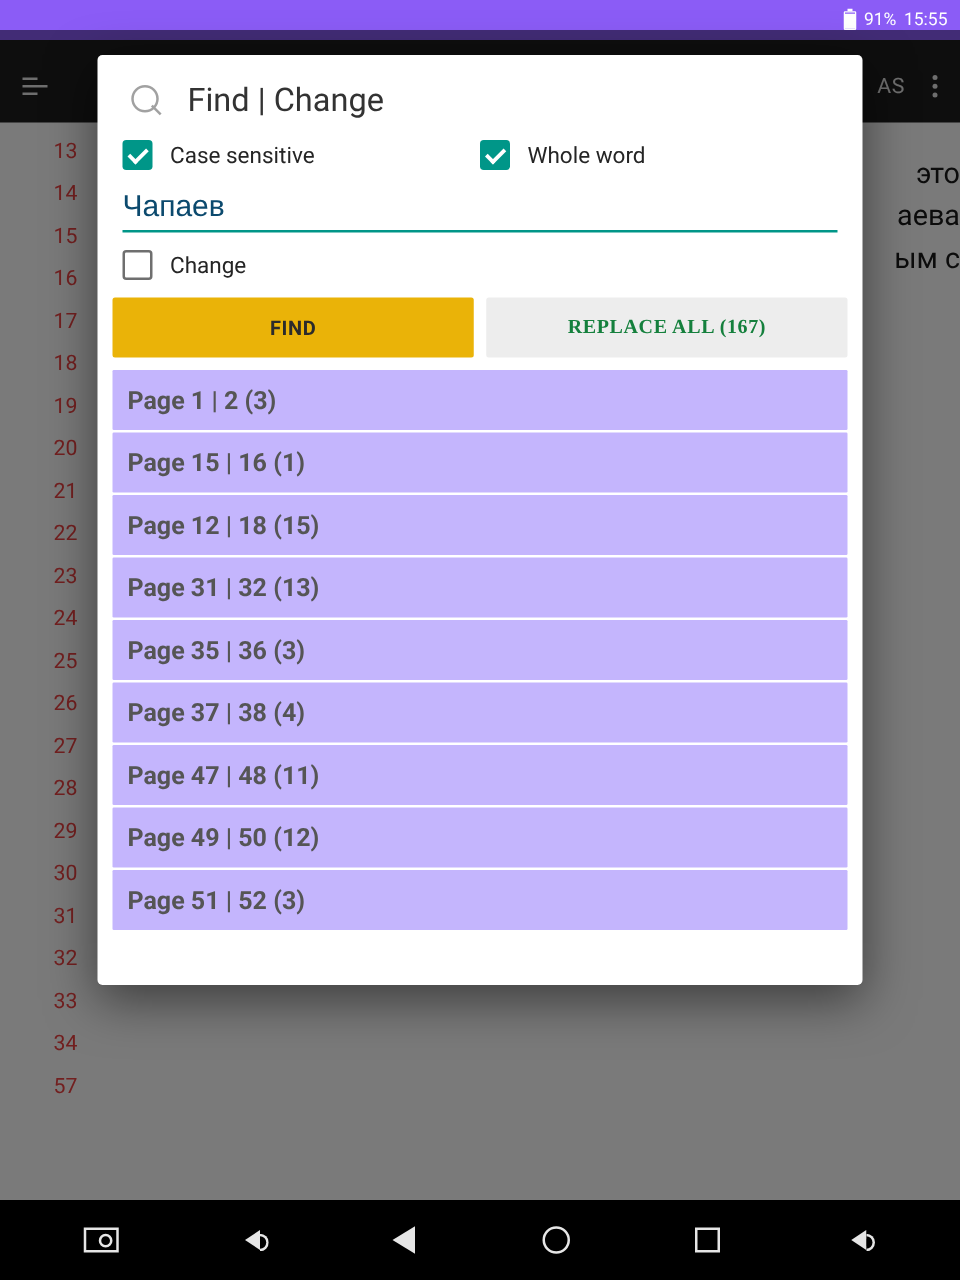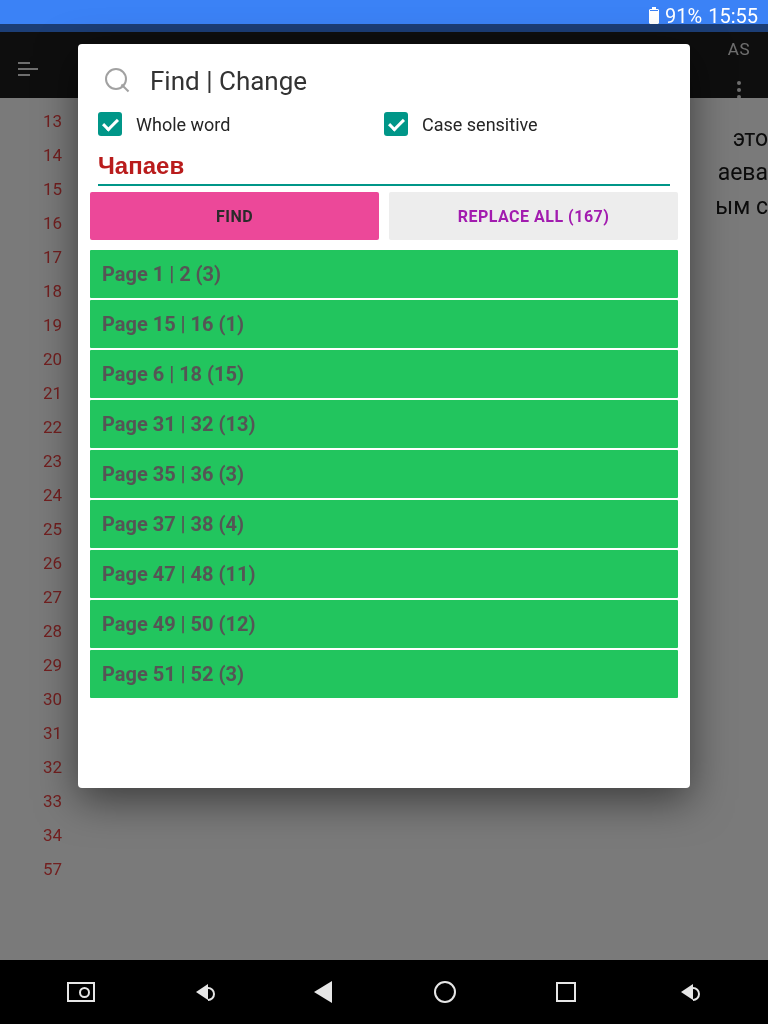--- a/index.html
+++ b/index.html
@@ -1,23 +1,23 @@
 <!DOCTYPE html>
 <html><head>
 <meta charset="utf-8">
 <style>
   * { box-sizing: border-box; margin: 0; padding: 0; }
   html, body { width: 768px; height: 1024px; overflow: hidden; font-family: Roboto, Arial, sans-serif; }
   body { background: #000; position: relative; }
 
   
   .status-bar {
-    height: 24px; background: #3b82f6; color: #fff;
+    height: 24px; background: #8b5cf6; color: #fff;
     display: flex; align-items: center; justify-content: flex-end;
-    padding: 16px 10px; font-size: 20px; gap: 6px;
+    padding: 16px 10px; font-size: 14px; gap: 6px;
   }
   .battery-glyph {
     width: 10px; height: 15px; border: 1.5px solid #fff; border-radius: 1px;
     position: relative; display: inline-block;
   }
   .battery-glyph::before {
     content: ""; position: absolute; top: -3px; left: 2px; width: 4px; height: 2px; background: #fff;
   }
   .battery-glyph::after {
     content: ""; position: absolute; bottom: 0; left: 0; right: 0; height: 91%; background: #fff;
@@ -26,21 +26,21 @@
   
   .app-bar {
     height: 74px; background: #1f1f1f; display: flex; align-items: center;
     justify-content: space-between; padding: 0 18px; color: #e6e6e6;
   }
   .hamburger { width: 20px; display: flex; flex-direction: column; gap: 4px; }
   .hamburger span { height: 2px; background: #e6e6e6; }
   .hamburger span:nth-child(1){width:60%}
   .hamburger span:nth-child(2){width:100%}
   .hamburger span:nth-child(3){width:60%}
-  .app-bar-right { display: flex; align-items: center; gap: 22px; font-size: 17px; letter-spacing: .5px; flex-direction: column; }
+  .app-bar-right { display: flex; align-items: center; gap: 22px; font-size: 17px; letter-spacing: .5px; }
   .kebab { display: flex; flex-direction: column; gap: 3px; }
   .kebab i { width: 4px; height: 4px; background: #e6e6e6; border-radius: 50%; display: block; }
 
   
   .page-area {
     position: absolute; top: 98px; left: 0; right: 0; bottom: 64px;
     background: #fff; padding: 6px 0;
   }
   .page-area-inner { display:flex; height:100%; }
   .linenos {
@@ -92,45 +92,44 @@
   .cb.checked::after {
     content:""; width:6px; height:12px; border:solid #fff; border-width:0 3px 3px 0;
     transform: rotate(45deg) translate(-1px,-1px);
   }
   .cb.unchecked { border: 2px solid #6f6f6f; background:#fff; }
   .check-label { font-size: 18px; color: #252525; }
 
   .search-field {
     margin: 6px 20px 0 20px; border: none; border-bottom: 2px solid #009688;
     font-size: 24px; padding: 6px 0 4px 0; outline: none; width: calc(100% - 40px);
-    color: #b91c1c;
-    font-weight: bold;
+    color: #0c4a6e;
   }
 
   .change-row {
     display: flex; align-items: center; gap: 14px; padding: 14px 20px 8px 20px;
   }
   .change-label { font-size: 18px; color: #252525; }
 
   .btn-row {
     display: flex; gap: 10px; padding: 6px 12px 10px 12px;
   }
   .btn {
     flex: 1; height: 48px; display:flex; align-items:center; justify-content:center;
     font-size: 16px; font-weight: 700; letter-spacing: .5px; border-radius: 2px;
   }
-  .btn-find { background: #ec4899; color: #2b2b2b; }
-  .btn-replace { background: #ededed; color: #a21caf; }
+  .btn-find { background: #eab308; color: #2b2b2b; }
+  .btn-replace { background: #ededed; color: #15803d; font-family: Liberation Serif, serif; }
 
   .results {
     flex: 1; overflow: hidden; padding: 0 12px 0 12px;
     display: flex; flex-direction: column; gap: 2px;
   }
   .result-item {
-    background: #22c55e; color: #555; font-size: 20px; font-weight: 700;
+    background: #c4b5fd; color: #555; font-size: 20px; font-weight: 700;
     padding: 12px 12px; border-radius: 1px;
   }
 
   
   .nav-bar {
     position: absolute; bottom: 0; left: 0; right: 0; height: 64px;
     background: #000; display: flex; align-items: center; justify-content: space-around;
     padding: 0 20px;
   }
   .nav-ic { width: 28px; height: 28px; display:flex; align-items:center; justify-content:center; }
@@ -206,40 +205,44 @@
 
 <div class="dialog">
   <div class="dlg-head">
     <span class="search-ic"></span>
     <span class="dlg-title">Find | Change</span>
   </div>
 
   <div class="check-row">
     <div class="half">
       <span class="cb checked"></span>
-      <span class="check-label">Whole word</span>
+      <span class="check-label">Case sensitive</span>
     </div>
     <div class="half">
       <span class="cb checked"></span>
-      <span class="check-label">Case sensitive</span>
+      <span class="check-label">Whole word</span>
     </div>
   </div>
 
   <input class="search-field" type="text" value="Чапаев" style="">
 
+  <div class="change-row">
+    <span class="cb unchecked"></span>
+    <span class="change-label">Change</span>
+  </div>
 
   <div class="btn-row">
     <div class="btn btn-find">FIND</div>
     <div class="btn btn-replace">REPLACE ALL (167)</div>
   </div>
 
   <div class="results" id="results">
       <div class="result-item">Page 1 | 2 (3)</div>
       <div class="result-item">Page 15 | 16 (1)</div>
-      <div class="result-item">Page 6 | 18 (15)</div>
+      <div class="result-item">Page 12 | 18 (15)</div>
       <div class="result-item">Page 31 | 32 (13)</div>
       <div class="result-item">Page 35 | 36 (3)</div>
       <div class="result-item">Page 37 | 38 (4)</div>
       <div class="result-item">Page 47 | 48 (11)</div>
       <div class="result-item">Page 49 | 50 (12)</div>
       <div class="result-item">Page 51 | 52 (3)</div>
     </div>
 </div>
 
 <div class="nav-bar">

